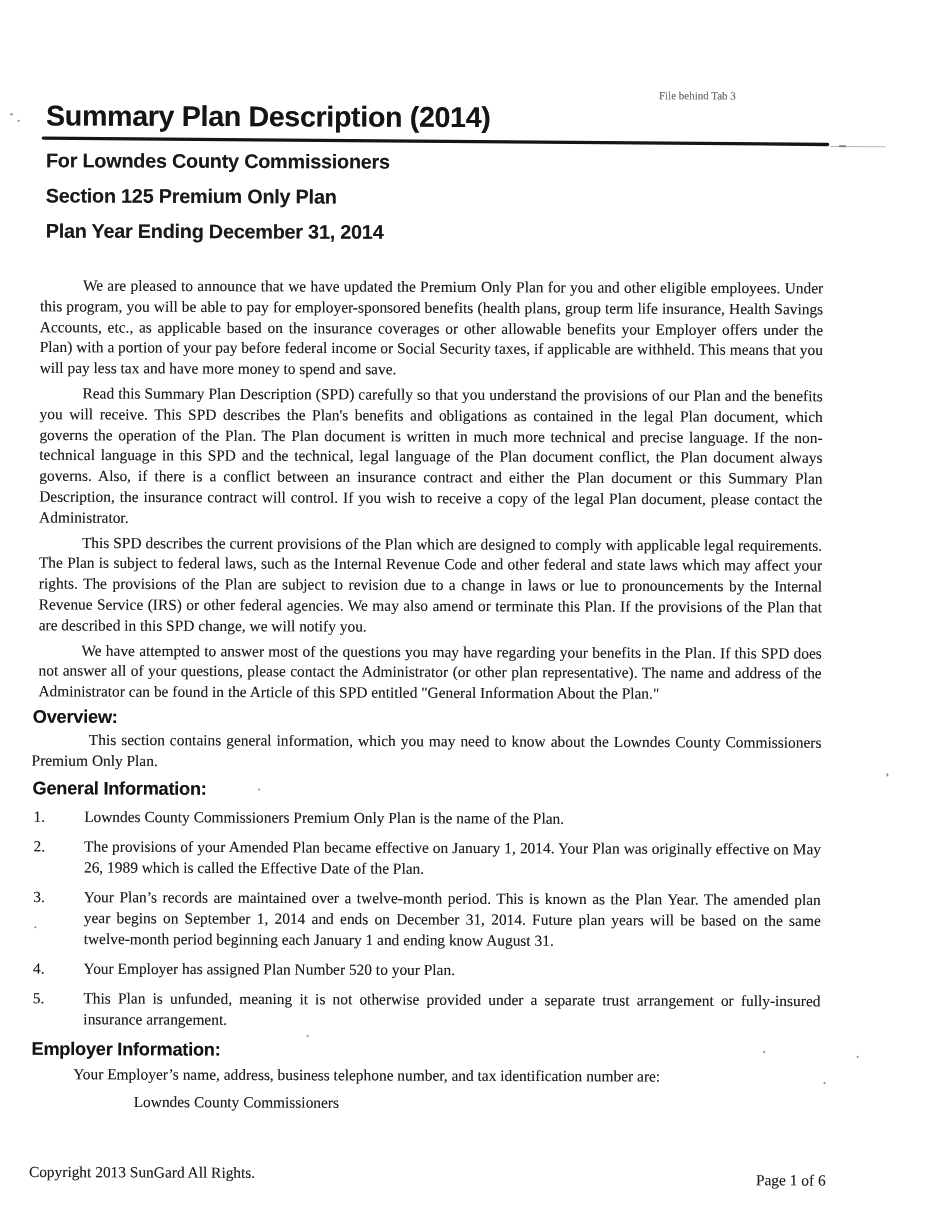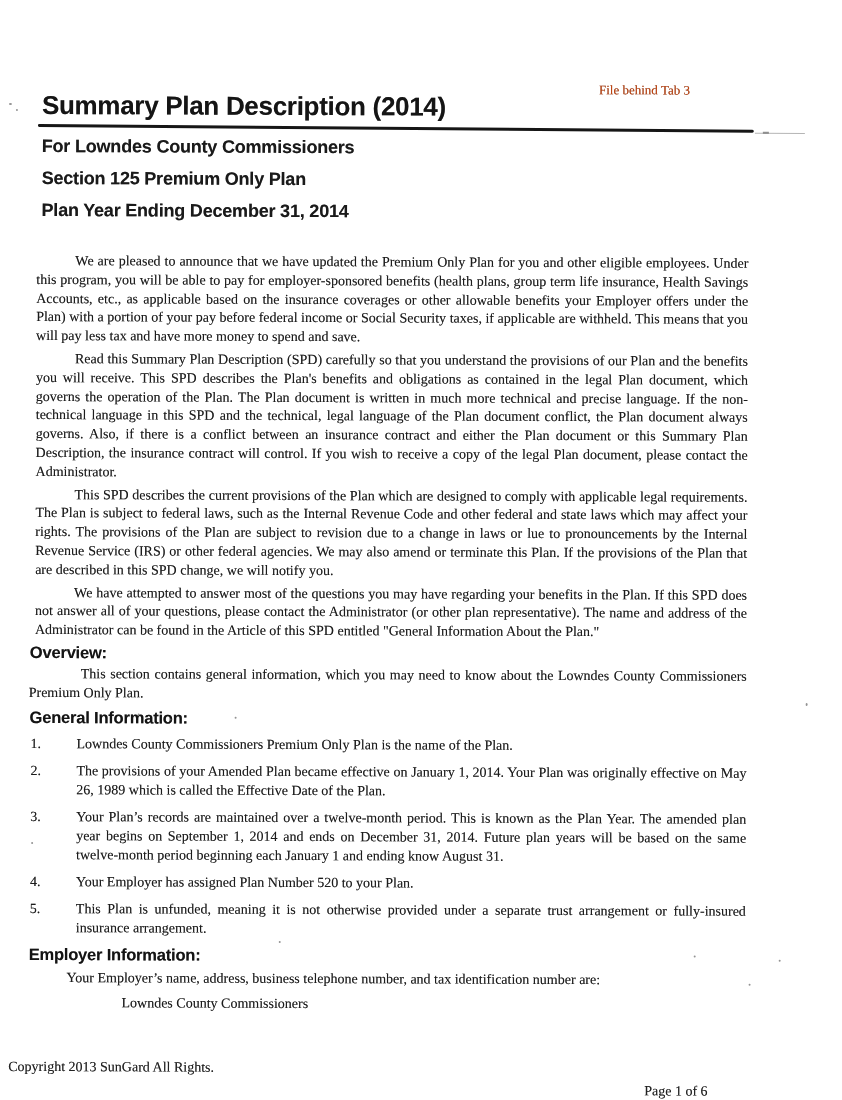--- a/index.html
+++ b/index.html
@@ -4,21 +4,21 @@
 <style>
   html,body{margin:0;padding:0;background:#ffffff;}
   .page{
     position:relative;width:842px;height:1100px;background:#fff;overflow:hidden;
     font-family:"Liberation Serif", serif;color:#1c1c1c;
   }
   .tilt{position:absolute;left:0;top:0;width:842px;height:1100px;
     transform:rotate(0.22deg);transform-origin:40px 95px;}
   .ink{text-shadow:0 0 0.5px rgba(0,0,0,0.45);}
   
-  .corner-note{position:absolute;left:599px;top:80px;font-size:13px;color:#c2410c;}
+  .corner-note{position:absolute;left:599px;top:80px;font-size:10px;color:#737373;}
   .doc-title{
     position:absolute;left:42px;top:90px;
     font-family:"Liberation Sans", sans-serif;font-weight:bold;
     font-size:26px;letter-spacing:-0.3px;color:#151515;white-space:nowrap;
   }
   .title-rule{position:absolute;left:38px;top:124px;width:716px;height:3px;
     background:#161616;border-radius:2px;transform:rotate(0.25deg);transform-origin:left center;}
   .title-rule-tail{position:absolute;left:755px;top:130px;width:50px;height:1px;background:#b5b5b5;}
   .subtitle{
     position:absolute;left:42px;
@@ -41,22 +41,22 @@
   .heading-general{margin-top:6px;}
   .heading-employer{margin-top:5px;}
   .overview-para{margin:4px 0 0 -6px;width:718px;text-indent:52px;}
   .list{margin-top:9px;margin-left:-4px;}
   .list-item{display:flex;margin-bottom:8.5px;}
   .list-num{width:46px;flex:0 0 46px;text-align:left;}
   .list-text{flex:1;text-align:justify;}
   .emp-intro{margin:6px 0 0 -6px;text-align:left;}
   .emp-name{margin:6px 0 0 49px;text-align:left;}
   
-  .footer-left{position:absolute;left:12px;top:1059px;font-size:14px;color:#222;}
-  .footer-right{position:absolute;left:648px;top:1064px;font-size:14px;color:#222;margin-top:17px;}
+  .footer-left{position:absolute;left:30px;top:1059px;font-size:14px;color:#222;}
+  .footer-right{position:absolute;left:691px;top:1064px;font-size:14px;color:#222;}
   
   .speck{position:absolute;background:#6f6f6f;border-radius:50%;opacity:0.75;}
   b{font-weight:normal;}
 </style>
 </head>
 <body>
 
 <div class="page">
   <div class="tilt">
 

